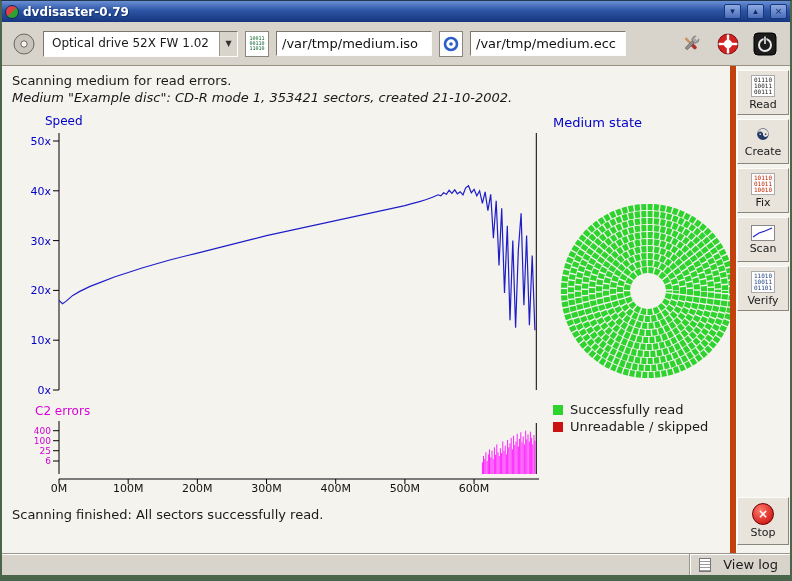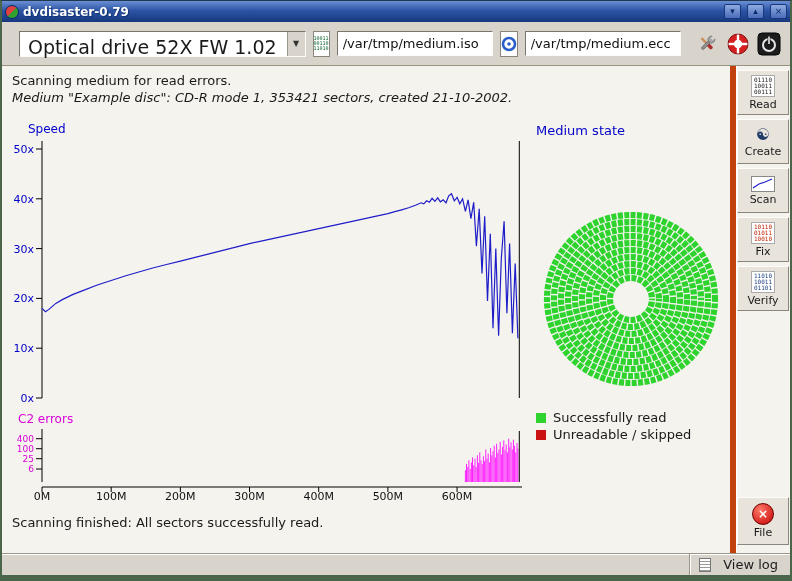--- a/index.html
+++ b/index.html
@@ -23,39 +23,39 @@
   
   .menubar { height:25px; flex:0 0 25px; background:#d8d4cb; display:flex; align-items:center; padding:0 2px; }
   .menu-item { padding:4px 10px; }
   .menu-spacer { flex:1; }
 
   
   .toolbar { height:44px; flex:0 0 44px; background:#d8d4cb; display:flex; align-items:center;
     padding:0 10px; gap:7px; border-bottom:1px solid #96927f; }
   .combo { display:flex; align-items:stretch; height:26px; background:#fff;
     border:1px solid; border-color:#7a766c #fdfcf9 #fdfcf9 #7a766c; }
-  .combo-text { padding:4px 10px 0 8px; font-size:19px; white-space:nowrap; }
+  .combo-text { padding:4px 10px 0 8px; font-size:12px; white-space:nowrap; }
   .combo-arrow { width:18px; background:#d8d4cb; border-left:1px solid #9a968c;
     display:flex; align-items:center; justify-content:center; font-size:8px; color:#333; }
   .entry { height:25px; width:156px; border:1px solid; border-color:#7a766c #fdfcf9 #fdfcf9 #7a766c;
     background:#fff; padding:0 5px; font-family:inherit; font-size:13px; color:#111; }
   .mini-icon { width:24px; height:26px; background:#fff; border:1px solid #8a867c;
     display:flex; align-items:center; justify-content:center; }
   .binary-mini { font-family:"DejaVu Sans Mono","Liberation Mono",monospace; font-size:5px;
     line-height:5px; white-space:pre; color:#065f2a; }
   .tspacer { flex:1; }
   .tool-icon-btn { width:30px; height:30px; background:none; border:none;
     display:flex; align-items:center; justify-content:center; }
 
   
   .content-row { flex:1; display:flex; background:#f5f3ee; min-height:0; }
   .main-col { flex:1; display:flex; flex-direction:column; min-width:0; }
   .status-area { padding:6px 16px 0 10px; line-height:17px; }
   .it { font-style:italic; }
-  .viz-row { display:flex; margin-top:15px; }
+  .viz-row { display:flex; margin-top:7px;padding-left:17px; }
   .chart-col { width:530px; flex:0 0 530px; padding-left:8px; }
   #chart-svg { display:block; }
   .state-col { flex:1; display:flex; flex-direction:column; padding-left:4px; }
   .ms-title { color:#0000c8; margin-top:2px; }
   .disc-wrap { margin-top:66px; display:flex; justify-content:center; padding-right:14px; }
   .legend { margin-top:16px; display:flex; flex-direction:column; gap:2px; }
   .legend-row { display:flex; align-items:center; gap:7px; }
   .swatch { width:10px; height:10px; flex:0 0 10px; }
   .footer-status { padding:10px 0 0 10px; }
 
@@ -288,41 +288,41 @@
         <span class="binary-icon binary-read">01110
 10011
 00111</span>
         <span>Read</span>
       </button>
       <button class="sbtn">
         <span class="yin">☯</span>
         <span>Create</span>
       </button>
       <button class="sbtn">
+        <span class="binary-icon binary-fix">10110
+01011
+10010</span>
+        <span>Fix</span>
+      </button>
+      <button class="sbtn">
         <svg width="24" height="16">
           <rect x="0.5" y="0.5" width="23" height="15" fill="#fff" stroke="#888"></rect>
           <polyline points="2,12 8,8 14,6 21,3" fill="none" stroke="#2222c8" stroke-width="1.2"></polyline>
         </svg>
         <span>Scan</span>
       </button>
       <button class="sbtn">
-        <span class="binary-icon binary-fix">10110
-01011
-10010</span>
-        <span>Fix</span>
-      </button>
-      <button class="sbtn">
         <span class="binary-icon binary-verify">11010
 10011
 01101</span>
         <span>Verify</span>
       </button>
       <button class="sbtn sbtn-stop">
         <span class="stop-icon">×</span>
-        <span>File</span>
+        <span>Stop</span>
       </button>
     </div>
   </div>
 
   <div class="bottombar">
     <div class="viewlog-btn">
       <span class="viewlog-icon"></span>
       <span>View log</span>
     </div>
   </div>

